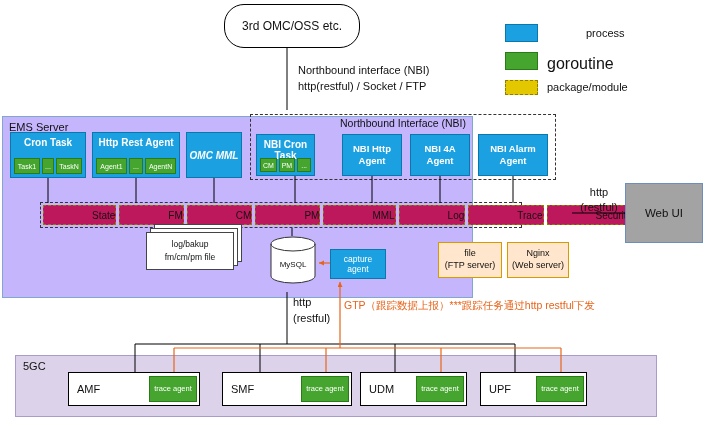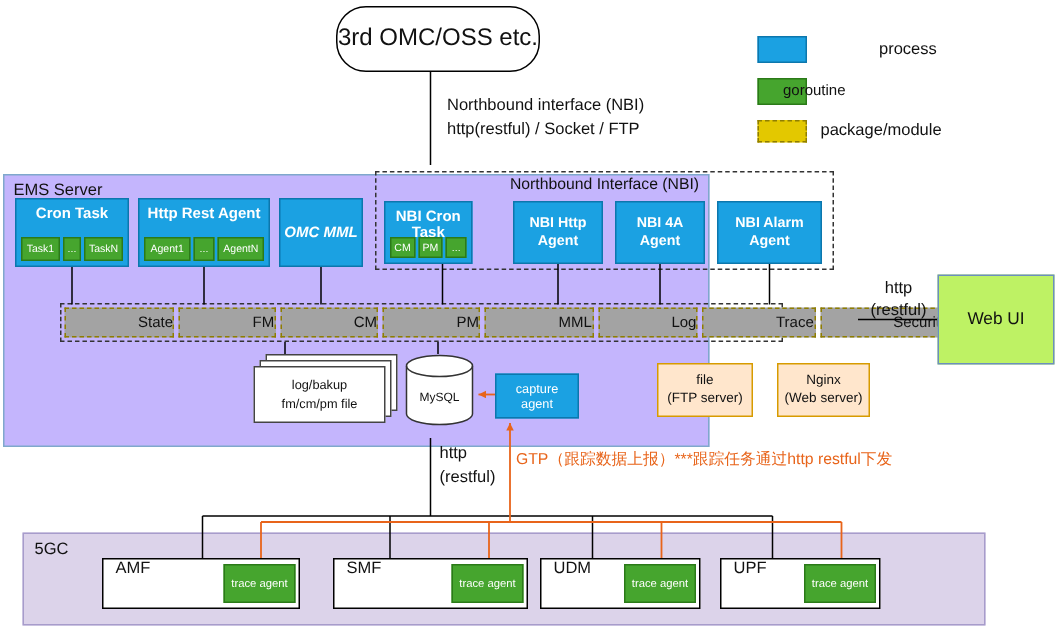--- a/index.html
+++ b/index.html
@@ -8,25 +8,25 @@
   .abs{position:absolute;box-sizing:border-box;}
   .center{display:flex;align-items:center;justify-content:center;text-align:center;}
   .col{display:flex;flex-direction:column;align-items:center;justify-content:center;text-align:center;}
   .whitebox{background:#fff;border:1px solid #000;}
   .proc{background:#1ba1e2;border:1px solid #0c77ad;color:#fff;}
   .plabel{display:block;text-align:center;font-size:10px;font-weight:bold;padding-top:4px;line-height:11px;}
   .subrow{position:absolute;left:3px;right:3px;bottom:3px;height:16px;display:flex;gap:2px;}
   .sub{background:#46a52e;border:1px solid #2b7a18;color:#fff;font-size:7px;
        display:flex;align-items:center;justify-content:center;overflow:hidden;box-sizing:border-box;}
   .dashed-group{border:1px dashed #333;}
-  .mod{background:#a3a3a3;border:1px dashed #8f7e00;display:flex;align-items:center;justify-content:center;
+  .mod{background:#be185d;border:1px dashed #8f7e00;display:flex;align-items:center;justify-content:center;
        font-size:10px;color:#111;box-sizing:border-box;padding-left:48px;}
   .tan{background:#ffe6cc;border:1px solid #d79b00;font-size:9px;line-height:1.3;}
   .note{font-size:11px;line-height:16px;}
-  .nf{background:#fff;border:1px solid #000;display:flex;align-items:flex-start;padding-left:8px;font-size:11px;}
+  .nf{background:#fff;border:1px solid #000;display:flex;align-items:center;padding-left:8px;font-size:11px;}
   .agent{position:absolute;right:2px;top:3px;width:48px;height:26px;background:#46a52e;border:1px solid #2b7a18;
          color:#fff;font-size:7.5px;line-height:1.25;display:flex;align-items:center;justify-content:center;
          text-align:center;padding:0 4px;box-sizing:border-box;}
   svg{pointer-events:none;}
 </style>
 </head>
 <body>
 
 <div id="stage">
 
@@ -83,28 +83,28 @@
       <line x1="174" y1="376" x2="174" y2="348"></line>
       <line x1="326" y1="376" x2="326" y2="348"></line>
       <line x1="441" y1="376" x2="441" y2="348"></line>
       <line x1="561" y1="376" x2="561" y2="348"></line>
       <line x1="174" y1="348" x2="561" y2="348"></line>
       <line x1="340" y1="348" x2="340" y2="282" marker-end="url(#arrO)"></line>
       <line x1="330" y1="263" x2="319" y2="263" marker-end="url(#arrO)"></line>
     </g>
   </svg>
 
-  <div class="abs whitebox center" style="left:224px;top:4px;width:136px;height:44px;font-size:16px;border-radius:20px;">
+  <div class="abs whitebox center" style="left:224px;top:4px;width:136px;height:44px;font-size:12px;border-radius:20px;">
     <span>3rd OMC/OSS etc.</span>
   </div>
 
   <div class="abs" style="left:505px;top:24px;width:33px;height:18px;background:#1ba1e2;border:1px solid #0c77ad;"></div>
   <span class="abs" style="left:547px;top:27px;font-size:11px;margin-left:39px;">process</span>
   <div class="abs" style="left:505px;top:52px;width:33px;height:18px;background:#46a52e;border:1px solid #2b7a18;"></div>
-  <span class="abs" style="left:522px;top:55px;font-size:10px;">goroutine</span>
+  <span class="abs" style="left:547px;top:55px;font-size:16px;">goroutine</span>
   <div class="abs" style="left:505px;top:80px;width:33px;height:15px;background:#e3c800;border:1px dashed #8f7e00;"></div>
   <span class="abs" style="left:547px;top:81px;font-size:11px;">package/module</span>
 
   <div class="abs note" style="left:298px;top:62px;">
     <div>Northbound interface (NBI)</div>
     <div>http(restful) / Socket / FTP</div>
   </div>
 
   <div class="abs proc" style="left:10px;top:132px;width:76px;height:46px;">
     <span class="plabel">Cron Task</span>
@@ -142,21 +142,21 @@
   </div>
 
   <div class="abs proc center" style="left:410px;top:134px;width:60px;height:42px;font-size:9.5px;font-weight:bold;line-height:1.25;padding:0 6px;">
     <span>NBI 4A Agent</span>
   </div>
 
   <div class="abs proc center" style="left:478px;top:134px;width:70px;height:42px;font-size:9.5px;font-weight:bold;line-height:1.25;padding:0 8px;">
     <span>NBI Alarm Agent</span>
   </div>
 
-  <div class="abs" style="left:146px;top:236px;width:100px;height:52px;margin-left:23px;">
+  <div class="abs" style="left:146px;top:224px;width:100px;height:52px;">
     <div class="abs whitebox" style="left:8px;top:0;width:88px;height:38px;border-color:#444;"></div>
     <div class="abs whitebox" style="left:4px;top:4px;width:88px;height:38px;border-color:#444;"></div>
     <div class="abs whitebox col" style="left:0;top:8px;width:88px;height:38px;border-color:#444;font-size:8.5px;line-height:1.5;">
       <span>log/bakup</span>
       <span>fm/cm/pm file</span>
     </div>
   </div>
 
   <div class="abs" style="left:270px;top:236px;width:46px;height:48px;">
     <svg width="46" height="48" viewBox="0 0 46 48">
@@ -167,30 +167,30 @@
   </div>
 
   <div class="abs proc center" style="left:330px;top:249px;width:56px;height:30px;font-size:8.5px;line-height:1.2;padding:2px 8px;">
     <span>capture agent</span>
   </div>
 
   <div class="abs tan col" style="left:438px;top:242px;width:64px;height:36px;">
     <span>file</span>
     <span>(FTP server)</span>
   </div>
-  <div class="abs tan col" style="left:507px;top:242px;width:62px;height:36px;margin-left:11px;">
+  <div class="abs tan col" style="left:507px;top:242px;width:62px;height:36px;">
     <span>Nginx</span>
     <span>(Web server)</span>
   </div>
 
   <div class="abs" style="left:574px;top:185px;width:50px;text-align:center;font-size:11px;line-height:15px;">
     <div>http</div>
     <div>(restful)</div>
   </div>
-  <div class="abs center" style="left:625px;top:183px;width:78px;height:60px;background:#bef264;border:1px solid #6c8ebf;font-size:11.5px;">
+  <div class="abs center" style="left:625px;top:183px;width:78px;height:60px;background:#a3a3a3;border:1px solid #6c8ebf;font-size:11.5px;">
     <span>Web UI</span>
   </div>
 
   <div class="abs note" style="left:293px;top:294px;">
     <div>http</div>
     <div>(restful)</div>
   </div>
   <div class="abs" style="left:344px;top:299px;font-size:10.5px;color:#e8641a;white-space:nowrap;">GTP（跟踪数据上报）***跟踪任务通过http restful下发</div>
 
   <div class="abs nf" style="left:68px;top:372px;width:132px;height:34px;">

